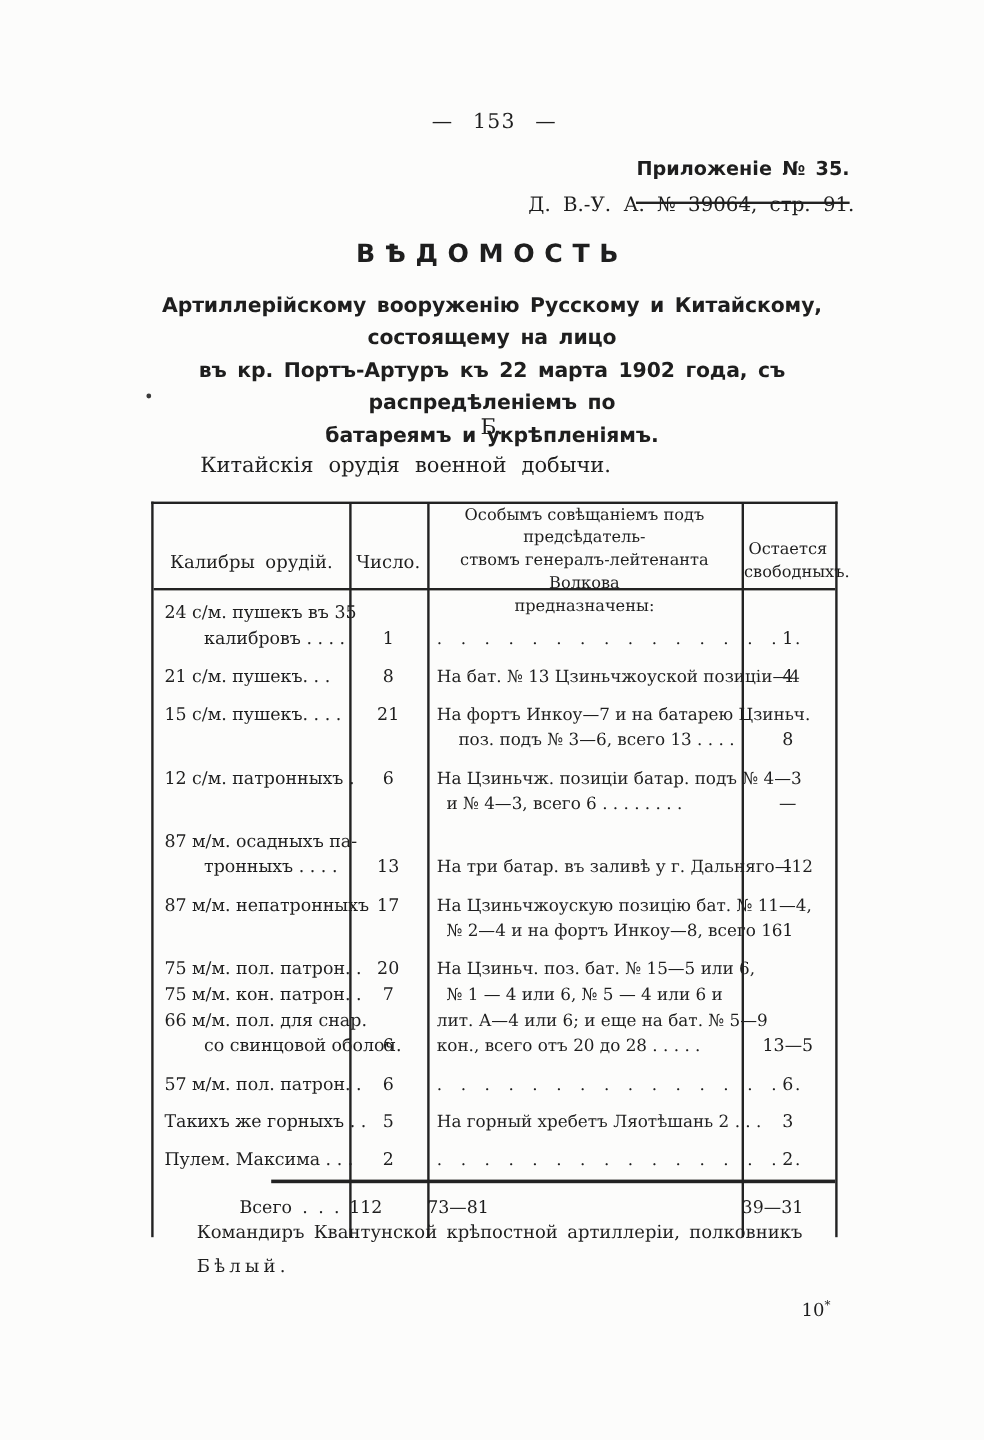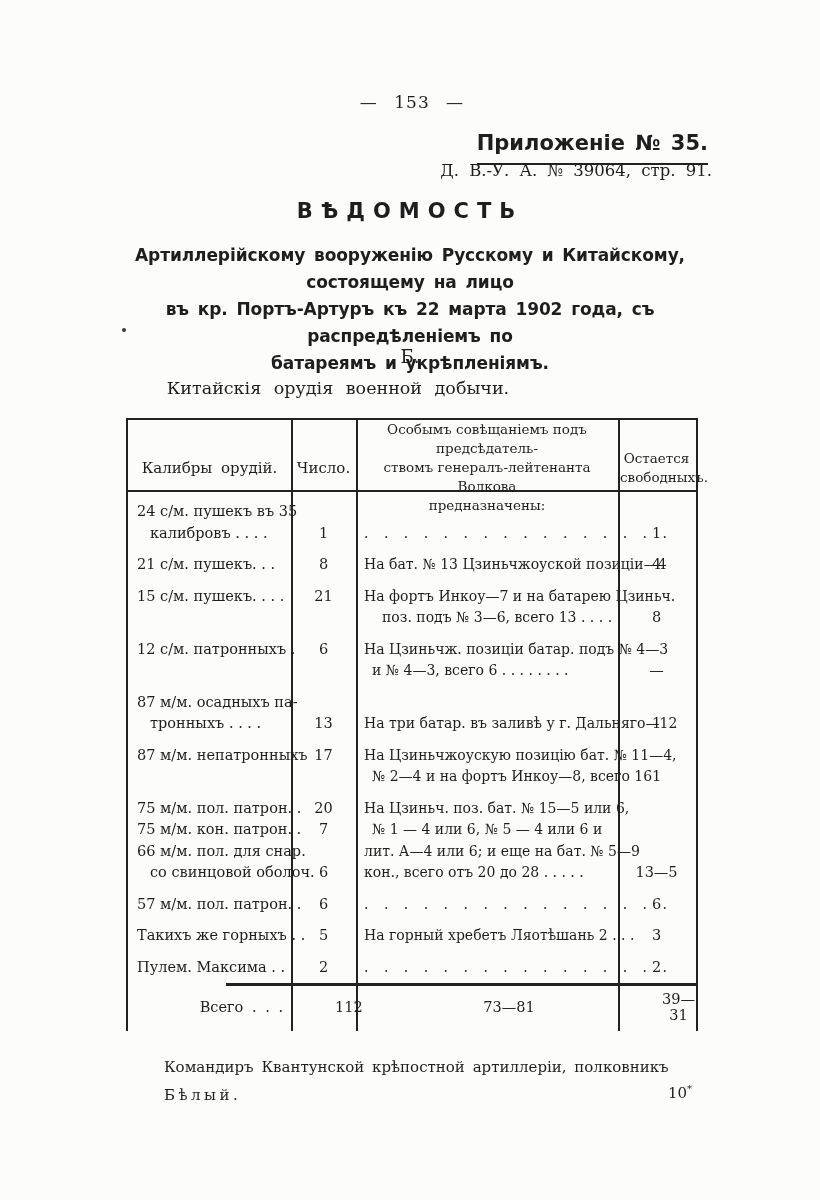--- a/index.html
+++ b/index.html
@@ -13,22 +13,22 @@
   }
 
   
   .page-number {
     position:absolute; top:92px; left:127px; width:570px;
     text-align:center; font-size:17px; letter-spacing:1px; word-spacing:10px;
   }
   .annex {
     position:absolute; top:131px; right:112px;
     font-family:"DejaVu Sans","Liberation Sans",sans-serif;
-    font-weight:bold; font-size:21px;
-    border-bottom:2px solid #222; padding-bottom:8px;
+    font-weight:bold; font-size:16px;
+    border-bottom:2px solid #222; padding-bottom:18px;
     word-spacing:3px;
   }
   .archive-ref {
     position:absolute; top:161px; right:108px;
     font-size:16.5px; word-spacing:5px;
   }
 
   
   .doc-title {
     position:absolute; top:199px; left:0; width:820px;
@@ -80,40 +80,40 @@
   .tbody { padding-top:4px; }
   .trow  { padding:5px 0 5px 0; }
   .line  {
     display:grid; grid-template-columns:163px 65px 262px 77px;
     line-height:21.5px; align-items:end;
   }
   .lc1 { padding-left:9px;  white-space:nowrap; }
   .lc2 { text-align:center; }
   .lc3 { padding-left:8px;  white-space:nowrap; font-size:14px; }
   .lc4 { text-align:center; }
-  .ind1 { padding-left:22px; }   
+  .ind1 { padding-left:42px; }   
   .ind3 { padding-left:26px; }   
   .ind3s{ padding-left:16px; }   
   .dots { word-spacing:9px; letter-spacing:1px; }
 
   .totals {
     position:relative; height:48px;
     display:grid; grid-template-columns:163px 65px 262px 77px;
     align-items:center;
   }
   .totals-rule {
     position:absolute; top:0; left:98px; right:0; height:2.5px; background:#222;
   }
   .totals .tc1 { text-align:right; padding-right:8px; word-spacing:4px; }
-  .totals .tc2, .totals .tc3, .totals .tc4 { text-align:center;padding-left:44px; }
+  .totals .tc2, .totals .tc3, .totals .tc4 { text-align:left; }
 
   
   .signatures {
     position:absolute; top:1014px; left:164px; width:560px;
-    font-size:15px; line-height:27.5px; word-spacing:3px;margin-top:40px;
+    font-size:15px; line-height:27.5px; word-spacing:3px;
   }
   .spaced-name { letter-spacing:3.5px; }
   .page-mark {
     position:absolute; top:1083px; left:636px; font-size:15px;margin-left:32px;
   }
   .page-mark sup { font-size:10px; }
 </style>
 </head>
 <body>
 

